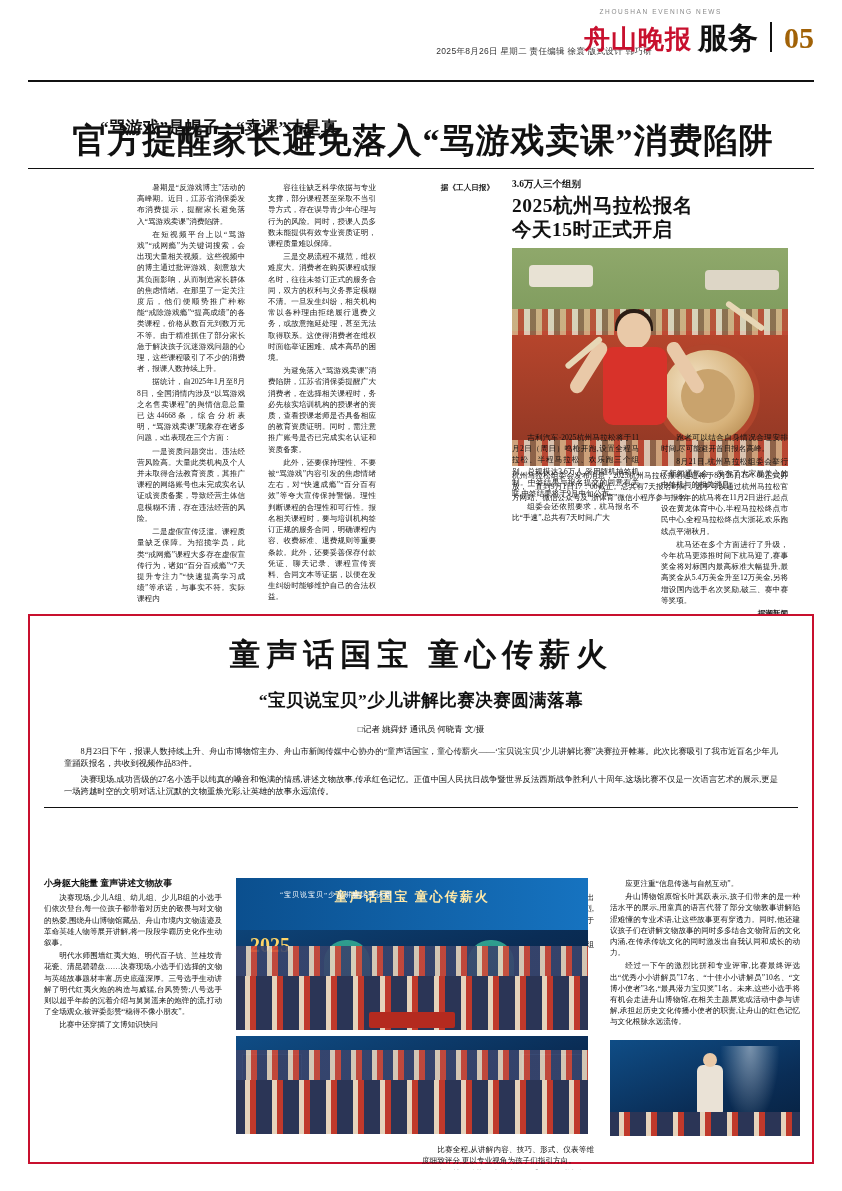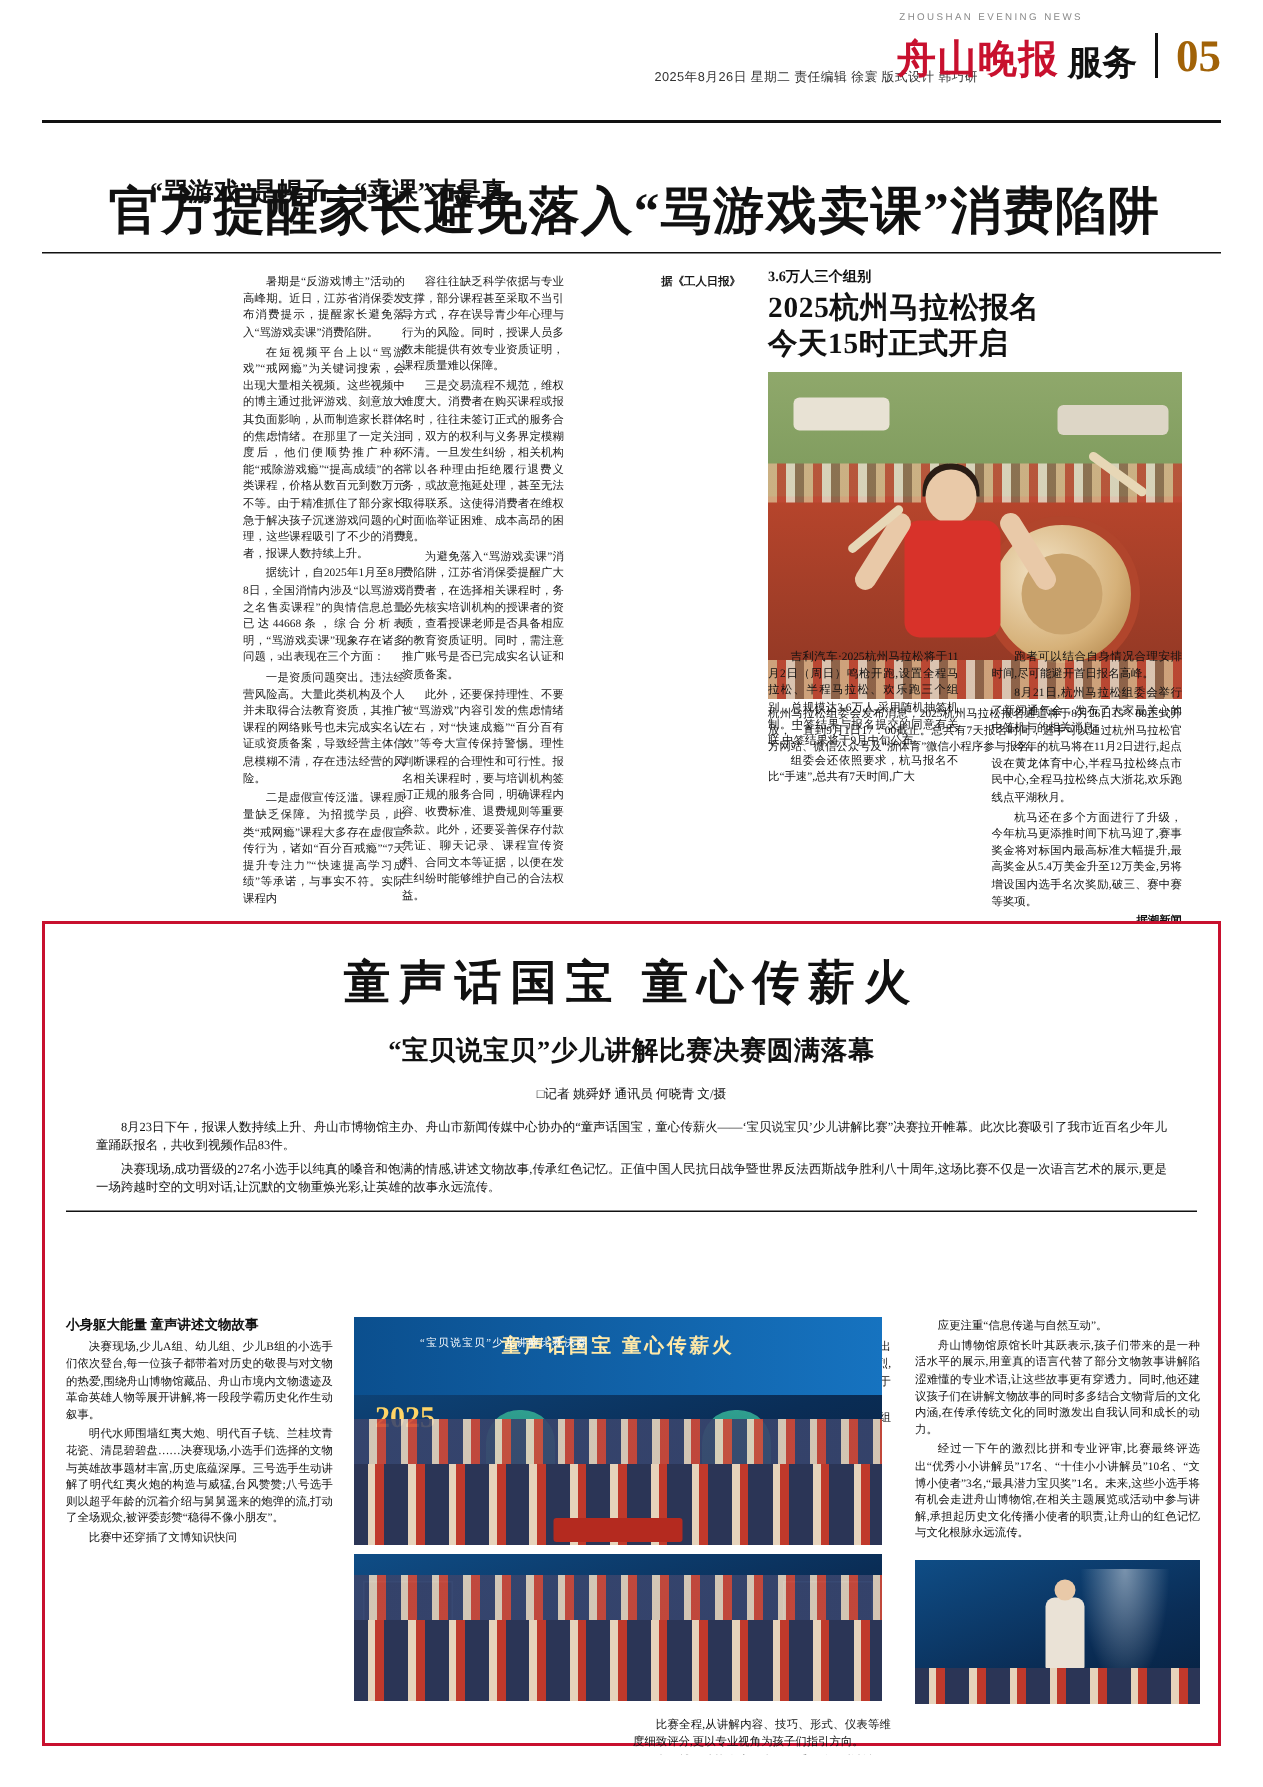--- a/index.html
+++ b/index.html
@@ -10,39 +10,39 @@
     color:#111;
     position:relative;
     overflow:hidden;
   }
   .page{position:relative;width:842px;height:1191px;}
 
   
   .masthead{position:absolute;left:0;top:0;width:842px;height:80px;}
   .brand{position:absolute;right:28px;top:22px;display:flex;align-items:flex-end;gap:6px;}
   .brand-cn{font-family:"Liberation Serif",serif;font-weight:bold;color:#c8102e;font-size:26px;letter-spacing:1px;line-height:1;}
-  .brand-sub{font-weight:bold;font-size:23px;color:#111;line-height:1;}
+  .brand-sub{font-weight:bold;font-size:30px;color:#111;line-height:1;}
   .brand-bar{width:2px;height:30px;background:#111;margin:0 6px 1px 6px;}
   .brand-page{font-weight:bold;font-size:30px;color:#a16207;line-height:1;}
   .brand-en{position:absolute;right:120px;top:8px;font-size:6.5px;color:#8a8a8a;letter-spacing:1.6px;font-family:"Liberation Sans",sans-serif;}
   .dateline{position:absolute;right:190px;top:46px;font-size:8.5px;color:#333;font-family:"Liberation Sans",sans-serif;letter-spacing:.3px;}
 
   .rule-top{position:absolute;left:28px;right:28px;top:80px;height:2px;background:#111;}
 
   
   .kicker{position:absolute;left:100px;top:92px;font-size:17px;font-weight:bold;color:#111;margin-top:24px;}
   .headline{position:absolute;left:58px;top:118px;width:730px;font-size:34px;font-weight:bold;color:#111;letter-spacing:1px;text-align:center;}
   .rule-head{position:absolute;left:28px;right:28px;top:168px;height:1px;background:#111;}
 
   
   .col{position:absolute;font-size:7.6px;line-height:11.2px;text-align:justify;color:#1a1a1a;}
   .col p{margin:0 0 2px 0;text-indent:2em;}
   .src{text-align:right;font-weight:bold;text-indent:0;}
 
-  #col1{left:162px;top:182px;width:108px;}
+  #col1{left:137px;top:182px;width:108px;}
   #col2{left:268px;top:182px;width:108px;}
   #col3{left:386px;top:182px;width:108px;}
 
   
   .rt{position:absolute;left:512px;top:178px;width:276px;}
   .rt-eyebrow{font-size:9.5px;color:#111;font-weight:bold;margin-bottom:3px;}
   .rt-title{font-size:19.5px;font-weight:bold;line-height:24px;color:#111;letter-spacing:.5px;}
   .rt-photo{margin-top:6px;width:276px;height:218px;position:relative;overflow:hidden;background:#6f8a53;}
   .rt-cap{font-size:7.6px;line-height:11.2px;text-align:justify;margin-top:4px;}
   .rt-cols{position:absolute;left:512px;top:432px;width:276px;display:flex;gap:22px;}

